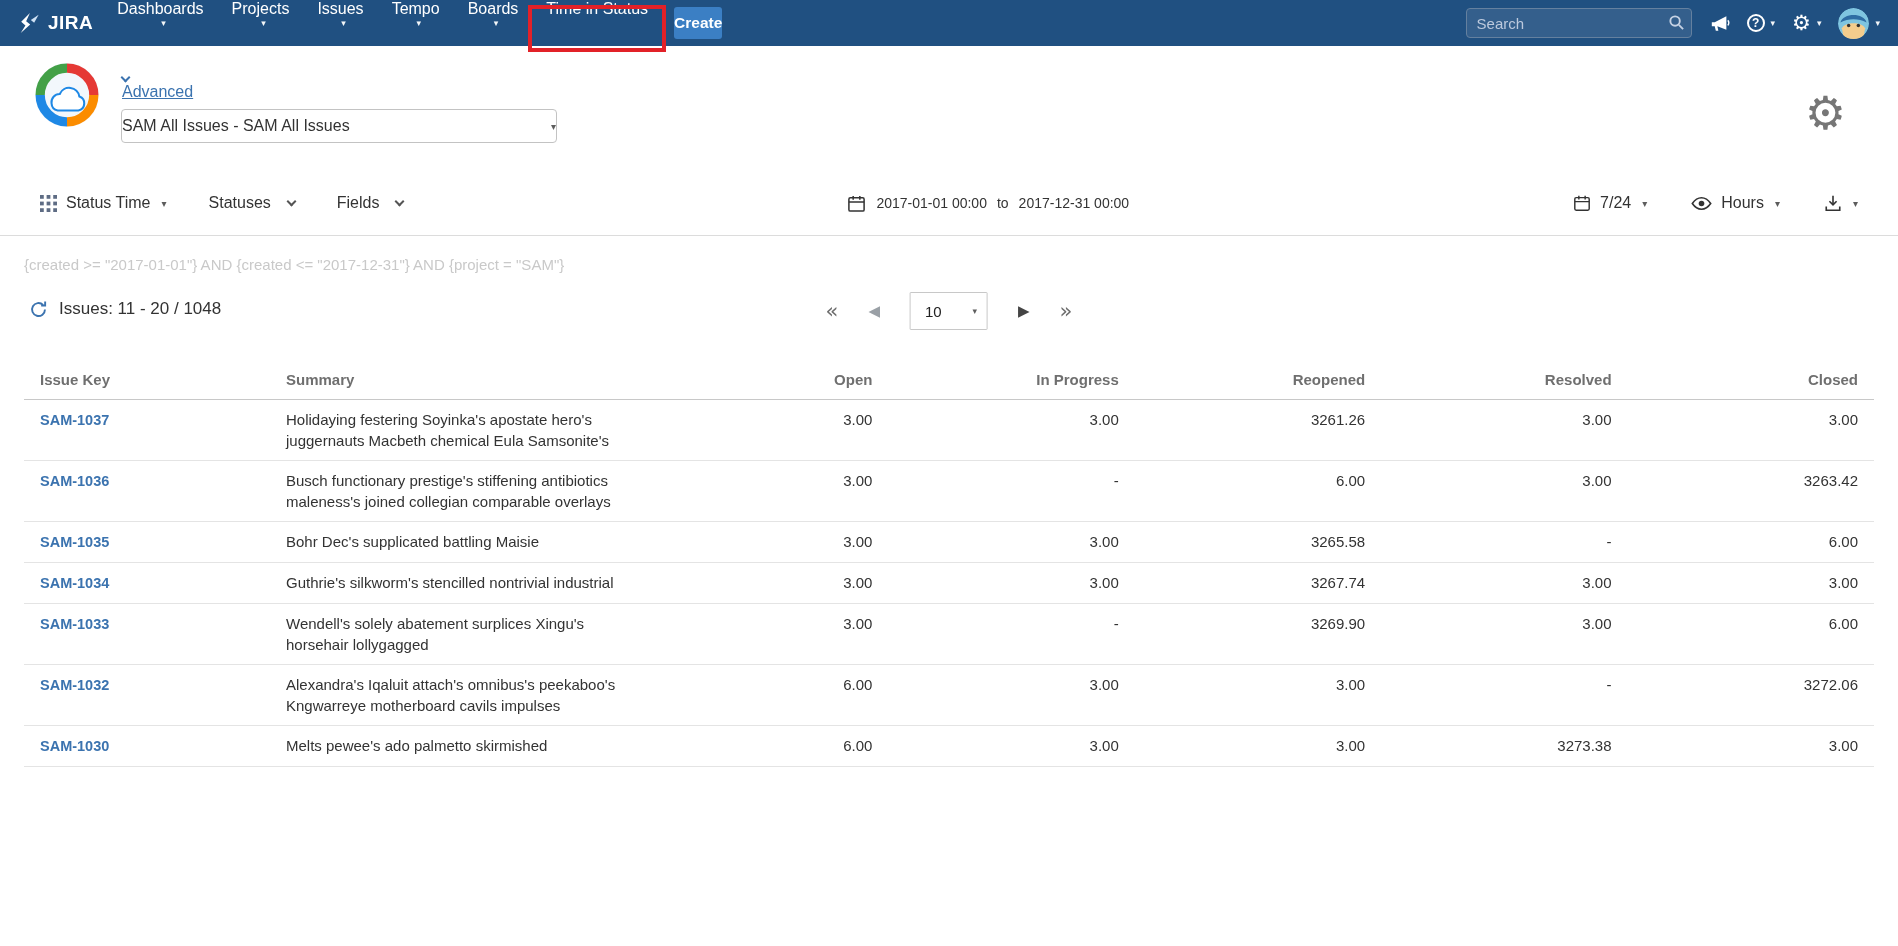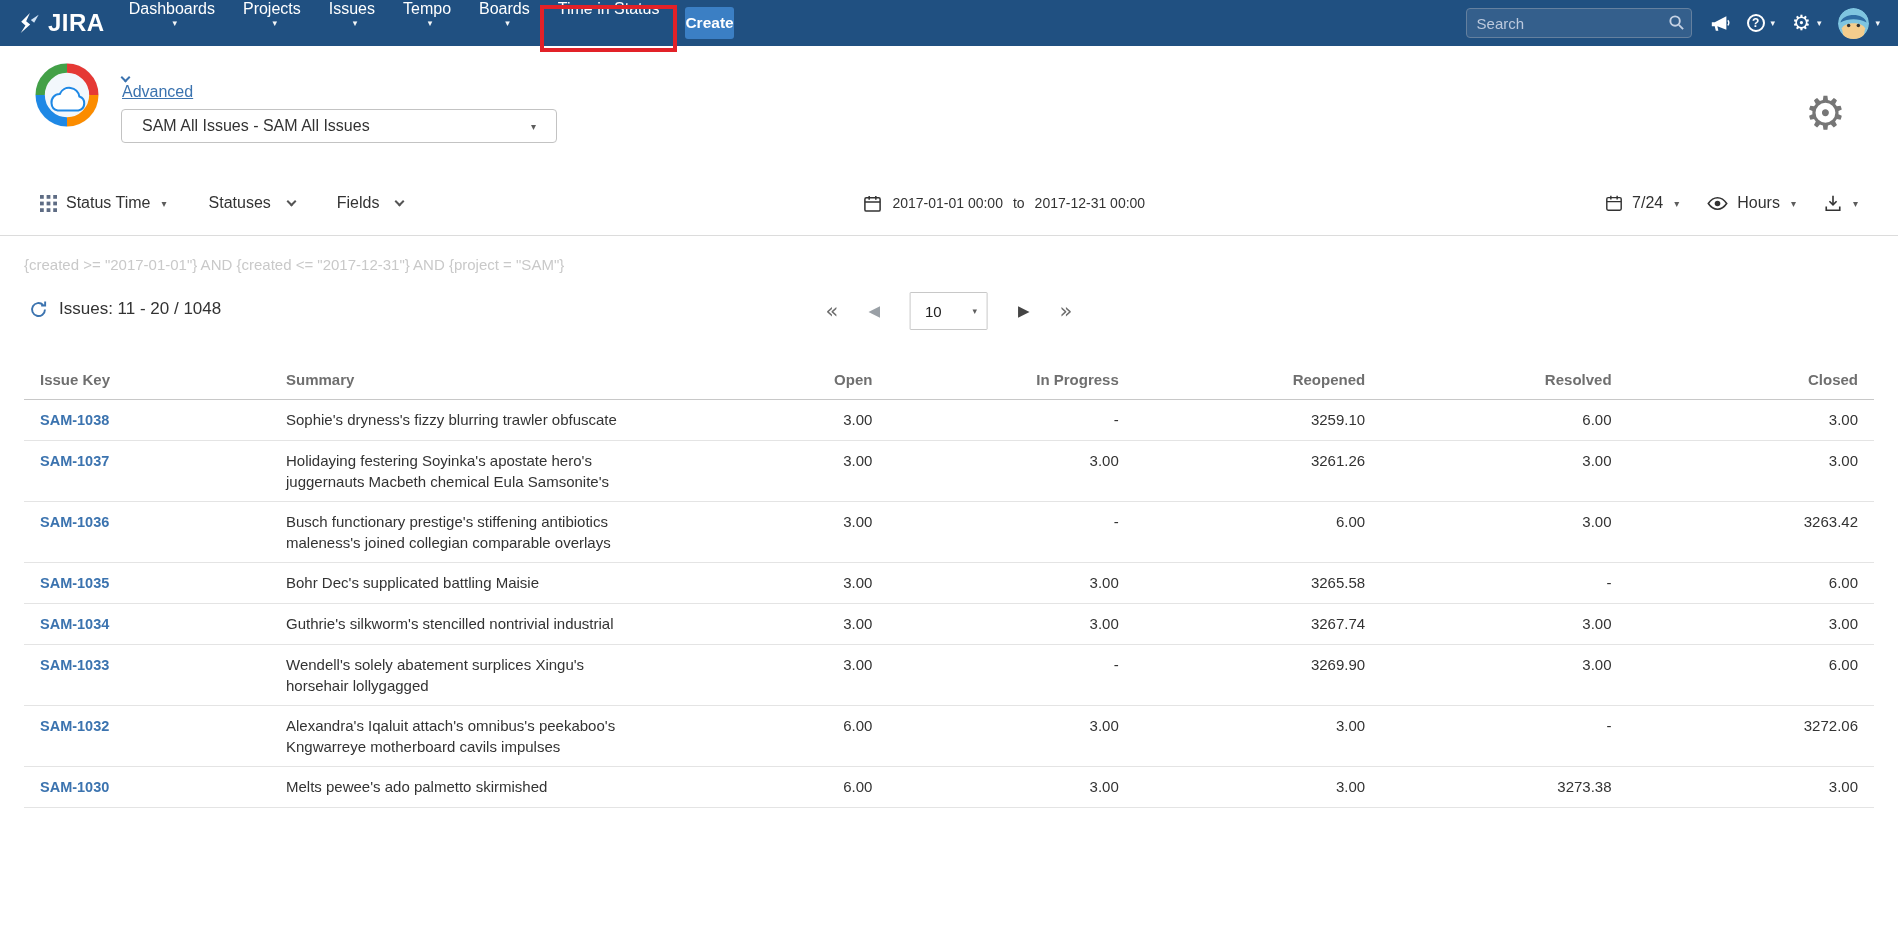--- a/index.html
+++ b/index.html
@@ -11,21 +11,21 @@
   }
   a { text-decoration:none;flex-direction:column; }
 
   
   .navbar {
     position:relative; z-index:20;
     height:46px; background:#205081; color:#fff;
     display:flex; align-items:center; padding:0 18px;
   }
   .brand { display:flex; align-items:center; gap:8px; margin-right:10px; cursor:pointer; }
-  .brand-text { font-size:24px; font-weight:bold; letter-spacing:.5px; color:#fff; }
+  .brand-text { font-size:19px; font-weight:bold; letter-spacing:.5px; color:#fff; }
   .nav-items { display:flex; align-items:center; height:46px; }
   .nav-item {
     position:relative; display:flex; align-items:center; height:46px;
     padding:0 14px; color:#fff; font-size:16px; cursor:pointer; white-space:nowrap;
   }
   .caret { font-family:"DejaVu Sans",sans-serif; font-size:9px; margin-left:6px; opacity:.95; }
   .create-btn {
     margin-left:12px; background:#3b7fc4; color:#fff; font-size:15.5px; font-weight:bold;
     padding:7px 0; border-radius:3px; cursor:pointer; white-space:nowrap;
   }
@@ -60,34 +60,34 @@
   .advanced-line .chev { margin:0 8px 0 0; }
   .advanced-label { text-decoration:underline; color:#3b73af; }
   .chev {
     display:inline-block; width:7px; height:7px;
     border-right:2px solid currentColor; border-bottom:2px solid currentColor;
     transform:rotate(45deg); margin-left:8px; position:relative; top:-2px;
   }
   .filter-select {
     position:absolute; left:121px; top:63px; width:436px; height:34px;
     border:1px solid #c3c3c3; border-radius:4px; background:#fff;
-    display:flex; align-items:center; padding:0 20px; font-size:16px; color:#333; cursor:pointer;
+    display:flex; align-items:center; padding:0 0; font-size:16px; color:#333; cursor:pointer;
   }
   .filter-select .caret { margin-left:auto; color:#555; font-size:10px; }
   .big-gear {
     position:absolute; right:52px; top:44px; font-family:"DejaVu Sans",sans-serif;
     font-size:46px; line-height:1; color:#767676; cursor:pointer;
   }
   .toolbar {
     position:absolute; left:0; right:0; top:136px; height:42px;
     display:flex; align-items:center; justify-content:space-between; padding:0 40px;
     font-size:16px; color:#333;
   }
   .tb-group { display:flex; align-items:center; gap:42px; }
-  .tb-group-right { display:flex; align-items:center; gap:28px; }
+  .tb-group-right { display:flex; align-items:center; gap:44px; }
   .tb-item { display:flex; align-items:center; gap:9px; cursor:pointer; white-space:nowrap; }
   .tb-item .caret { color:#555; font-size:10px; margin-left:2px; }
   .tb-item .chev { color:#555; }
   .date-range { display:flex; align-items:center; gap:10px; cursor:pointer; font-size:14px; }
 
   
   .query-line { margin:20px 0 0 24px; color:#c9c9c9; font-size:15px; }
   .issues-bar { position:relative; margin-top:16px; height:44px;text-decoration:underline; }
   .issues-count { position:absolute; left:29px; top:10px; display:flex; align-items:center; gap:11px; font-size:17px; color:#333; }
   .refresh-btn { cursor:pointer; display:flex; align-items:center; }
@@ -325,29 +325,20 @@
       <th class="col-summary">Summary</th>
       <th class="num">Open</th>
       <th class="num">In Progress</th>
       <th class="num">Reopened</th>
       <th class="num">Resolved</th>
       <th class="num">Closed</th>
     </tr>
   </thead>
   <tbody>
       <tr>
-    <td class="col-key"><a href="#" class="issue-link">SAM-1038</a></td>
-    <td class="col-summary">Sophie's dryness's fizzy blurring trawler obfuscate</td>
-    <td class="num">3.00</td>
-    <td class="num">-</td>
-    <td class="num">3259.10</td>
-    <td class="num">6.00</td>
-    <td class="num">3.00</td>
-  </tr>
-      <tr>
     <td class="col-key"><a href="#" class="issue-link">SAM-1037</a></td>
     <td class="col-summary">Holidaying festering Soyinka's apostate hero's juggernauts Macbeth chemical Eula Samsonite's</td>
     <td class="num">3.00</td>
     <td class="num">3.00</td>
     <td class="num">3261.26</td>
     <td class="num">3.00</td>
     <td class="num">3.00</td>
   </tr>
       <tr>
     <td class="col-key"><a href="#" class="issue-link">SAM-1036</a></td>

